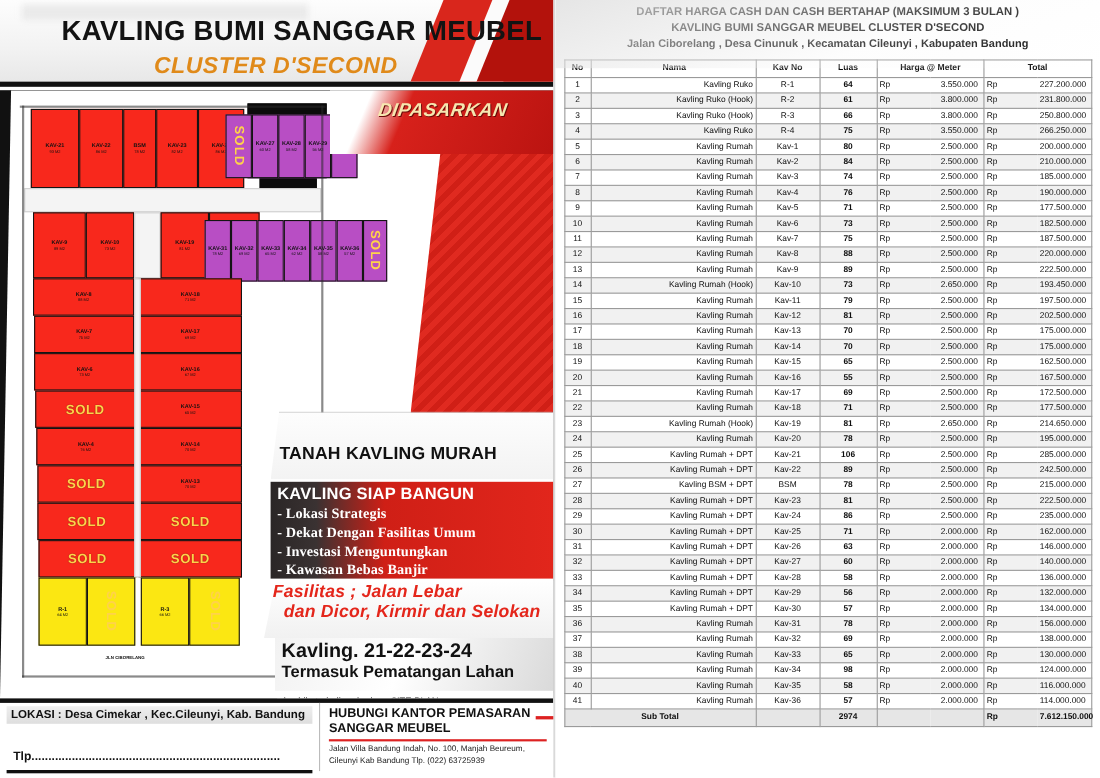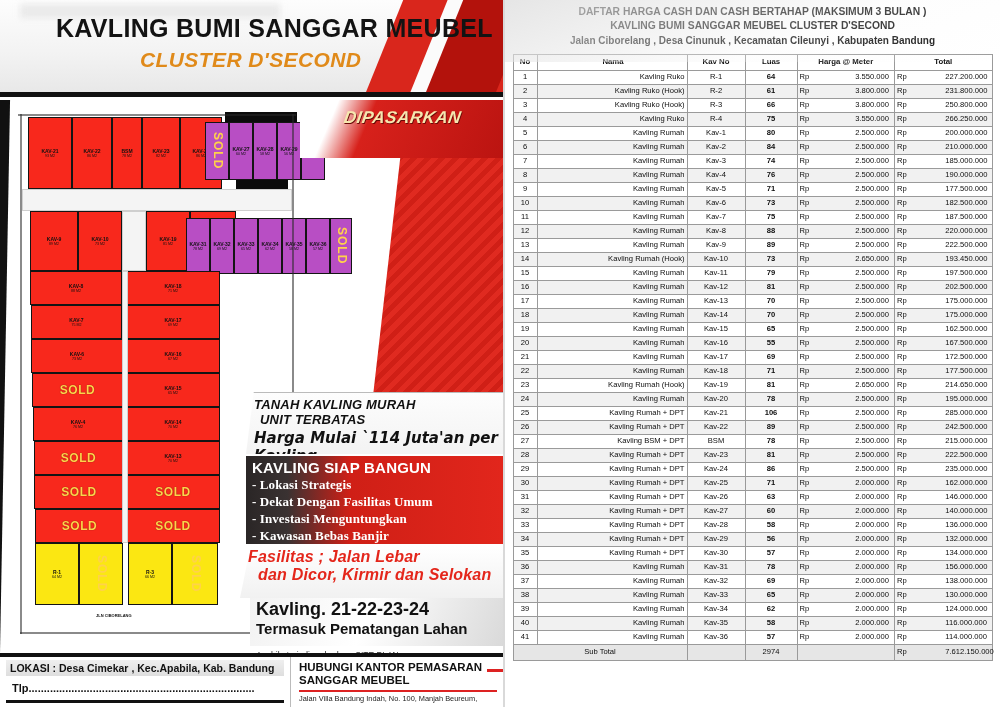--- a/index.html
+++ b/index.html
@@ -12,21 +12,21 @@
 
   
   .left {
     position:relative; width:505px; height:707px;
     background:#ffffff; overflow:hidden;
     border-right:2px solid #d9d9d9;
   }
 
   
   .banner {
-    position:relative; height:92px; width:100%;
+    position:relative; height:74px; width:100%;
     background:linear-gradient(180deg,#fdfdfd 0%,#f2f2f2 60%,#e8e8e8 100%);
     overflow:hidden;
   }
   .banner-title {
     position:absolute; left:56px; top:14px;
     font-size:25px; font-weight:bold; color:#131313;
     letter-spacing:.3px; white-space:nowrap;
   }
   .banner-sub {
     position:absolute; left:140px; top:48px;
@@ -127,22 +127,23 @@
 
   
   .promo1{
     position:absolute; left:246px; top:292px; width:259px; height:62px;
     background:linear-gradient(180deg,#fdfdfd 0%,#f3f3f3 100%);
     border-top:1px solid #bbb;
     padding:4px 0 0 8px;
     clip-path:polygon(3% 0,100% 0,100% 100%,0 100%);
   }
   .promo1 .l1,.promo1 .l2{
-    font-size:13px; font-weight:bold; font-style:italic; color:#111;
+    font-size:16px; font-weight:bold; color:#111;
     letter-spacing:.2px;
+    margin-top:25px;
   }
   .promo1 .l2{ margin-left:6px; }
   .promo1 .l3{
     font-size:15px; font-weight:bold; font-style:italic; color:#111;
     margin-top:2px; font-family:"DejaVu Sans", sans-serif;
   }
   .promo2{
     position:absolute; left:246px; top:356px; width:259px; height:88px;
     background:linear-gradient(90deg,#2a2626 0%,#3a3232 16%,#cf1f16 40%,#e2261c 100%);
     padding:3px 0 0 6px;
@@ -184,21 +185,21 @@
     position:relative; width:100%; height:66px; background:#ffffff;
   }
   .footer-top-rule{ height:4px; background:#111; }
   .footer-inner{ display:flex; height:62px; }
   .foot-left{ width:290px; position:relative; padding:3px 6px 0 6px; }
   .lokasi{
     background:linear-gradient(180deg,#efefef,#dedede);
     font-size:10.5px; font-weight:bold; color:#111; padding:2px 4px;
   }
   .tlp{
-    font-size:11px; font-weight:bold; color:#111; margin-top:6px; padding-left:6px;
+    font-size:11px; font-weight:bold; color:#111; margin-top:24px; padding-left:6px;
     white-space:nowrap; overflow:hidden;
   }
   .foot-rule{ height:3px; background:#111; margin-top:6px; }
   .foot-right{ flex:1; padding:4px 6px 0 8px; border-left:1px solid #bbb; position:relative;}
   .h-title{ font-size:11.5px; font-weight:bold; color:#111; line-height:1.15; }
   .h-rule{ height:2px; background:#d22; margin:3px 0 2px 0; }
   .h-addr{ font-size:7.4px; color:#1b1b1b; line-height:1.4; }
   .foot-redtick{
     position:absolute; right:-2px; top:12px; width:18px; height:3px; background:#d22;
   }
@@ -232,21 +233,21 @@
   }
   .c-no{ width:24px; text-align:center; }
   .c-nama{ width:150px; text-align:right; padding-left:4px !important;}
   .c-kav{ width:58px; text-align:center; }
   .c-luas{ width:52px; text-align:center;font-weight:bold; }
   .c-rp1{ width:16px; text-align:left; border-right:none !important; }
   .c-harga{ width:80px; text-align:right; border-left:none !important; padding-right:5px !important;}
   .c-rp2{ width:16px; text-align:left; border-right:none !important; }
   .c-total{ text-align:center; border-left:none !important; padding-right:5px !important;}
   tr.alt td{ background:#f1f1f1; }
-  tr.subtotal td{ font-weight:normal; background:#e6e6e6; height:16px; }
+  tr.subtotal td{ font-weight:bold; background:#e6e6e6; height:16px; }
   .st-label{ text-align:center; font-weight:bold; }
 </style>
 </head>
 <body>
 
 <div class="page">
 
   <div class="left">
 
     <div class="banner">
@@ -444,21 +445,21 @@
         <div>Apabila terjadi perbedaan SITE PLAN</div>
 
       </div>
 
     </div>
 
     <div class="footer">
       <div class="footer-top-rule"></div>
       <div class="footer-inner">
         <div class="foot-left">
-          <div class="lokasi">LOKASI : Desa Cimekar , Kec.Apabila, Kab. Bandung</div>
+          <div class="lokasi">LOKASI : Desa Cimekar , Kec.Cileunyi, Kab. Bandung</div>
           <div class="tlp">Tlp..........................................................................</div>
           <div class="foot-rule"></div>
         </div>
         <div class="foot-right">
           <div class="foot-redtick"></div>
           <div class="h-title">HUBUNGI KANTOR PEMASARAN</div>
           <div class="h-title">SANGGAR MEUBEL</div>
           <div class="h-rule"></div>
           <div class="h-addr">Jalan Villa Bandung Indah, No. 100, Manjah Beureum,</div>
           <div class="h-addr">Cileunyi Kab  Bandung Tlp. (022) 63725939</div>
@@ -862,21 +863,21 @@
             <td class="c-luas">65</td>
             <td class="c-rp1">Rp</td>
             <td class="c-harga">2.000.000</td>
             <td class="c-rp2">Rp</td>
             <td class="c-total">130.000.000</td>
           </tr>
           <tr>
             <td class="c-no">39</td>
             <td class="c-nama">Kavling Rumah</td>
             <td class="c-kav">Kav-34</td>
-            <td class="c-luas">62</td>
+            <td class="c-luas">98</td>
             <td class="c-rp1">Rp</td>
             <td class="c-harga">2.000.000</td>
             <td class="c-rp2">Rp</td>
             <td class="c-total">124.000.000</td>
           </tr>
           <tr class="alt">
             <td class="c-no">40</td>
             <td class="c-nama">Kavling Rumah</td>
             <td class="c-kav">Kav-35</td>
             <td class="c-luas">58</td>

